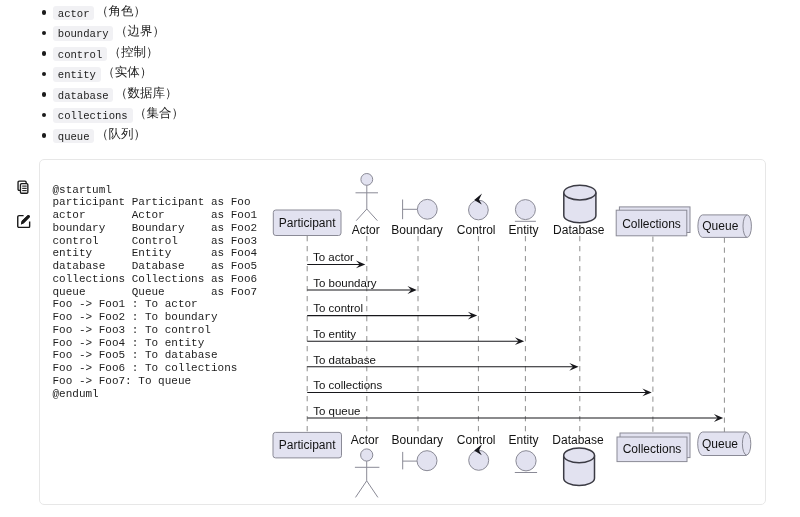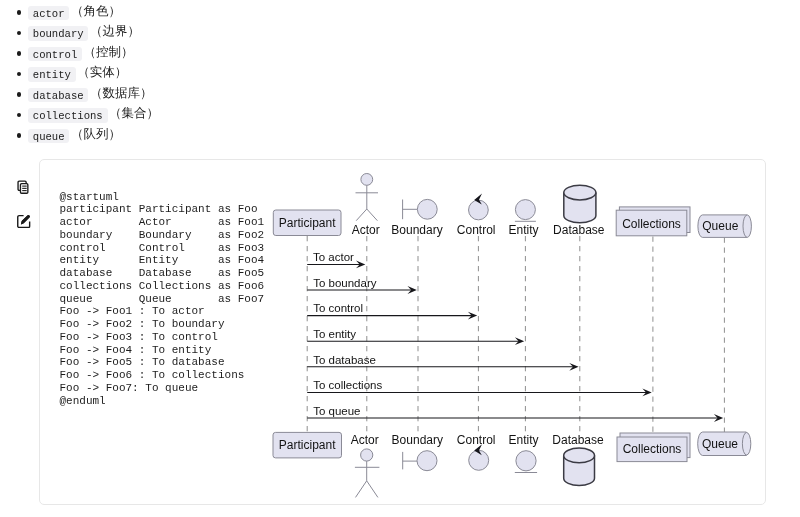--- a/index.html
+++ b/index.html
@@ -1,22 +1,22 @@
 <!DOCTYPE html>
 <html><head>
 <meta charset="utf-8">
 <style>
   html,body{margin:0;padding:0;-webkit-font-smoothing:antialiased;}
   body{width:800px;height:517px;background:#fff;font-family:"Liberation Sans",sans-serif;position:relative;overflow:hidden;transform:translateZ(0);}
-  .li{position:absolute;left:28px;line-height:17px;white-space:nowrap;font-size:12px;color:#1b1b1b;}
+  .li{position:absolute;left:53px;line-height:17px;white-space:nowrap;font-size:12px;color:#1b1b1b;}
   .li .dot{position:absolute;left:-11.5px;top:6.6px;width:4.3px;height:4.3px;border-radius:50%;background:#1b1b1b;}
   .cs{display:inline-block;height:14.4px;line-height:16.1px;font-family:"Liberation Mono",monospace;font-size:10.6px;background:#f1f1f4;border-radius:3px;padding:0 4.8px;color:#1b1b1b;}
   .zh{margin-left:1.5px;font-size:12.5px;line-height:14px;vertical-align:2.1px;font-weight:500;}
   #box{position:absolute;left:38.5px;top:158.5px;width:725px;height:344.5px;border:1px solid #e7e7e7;border-radius:5px;background:#fff;}
-  #code{position:absolute;left:47.5px;top:178.7px;margin:12px;font-family:"Liberation Mono",monospace;font-size:11px;line-height:12.75px;color:#1d1d1d;}
+  #code{position:absolute;left:47.5px;top:178.7px;margin:5px;font-family:"Liberation Mono",monospace;font-size:11px;line-height:12.75px;color:#1d1d1d;}
   .ico{position:absolute;left:17px;}
   svg text{font-family:"Liberation Sans",sans-serif;fill:#131313;}
 </style>
 </head>
 <body>
   <div class="li" style="top:3.7px"><span class="dot"></span><span class="cs">actor</span><span class="zh">（角色）</span></div>
   <div class="li" style="top:24.2px"><span class="dot"></span><span class="cs">boundary</span><span class="zh">（边界）</span></div>
   <div class="li" style="top:44.7px"><span class="dot"></span><span class="cs">control</span><span class="zh">（控制）</span></div>
   <div class="li" style="top:65.2px"><span class="dot"></span><span class="cs">entity</span><span class="zh">（实体）</span></div>
   <div class="li" style="top:85.7px"><span class="dot"></span><span class="cs">database</span><span class="zh">（数据库）</span></div>

